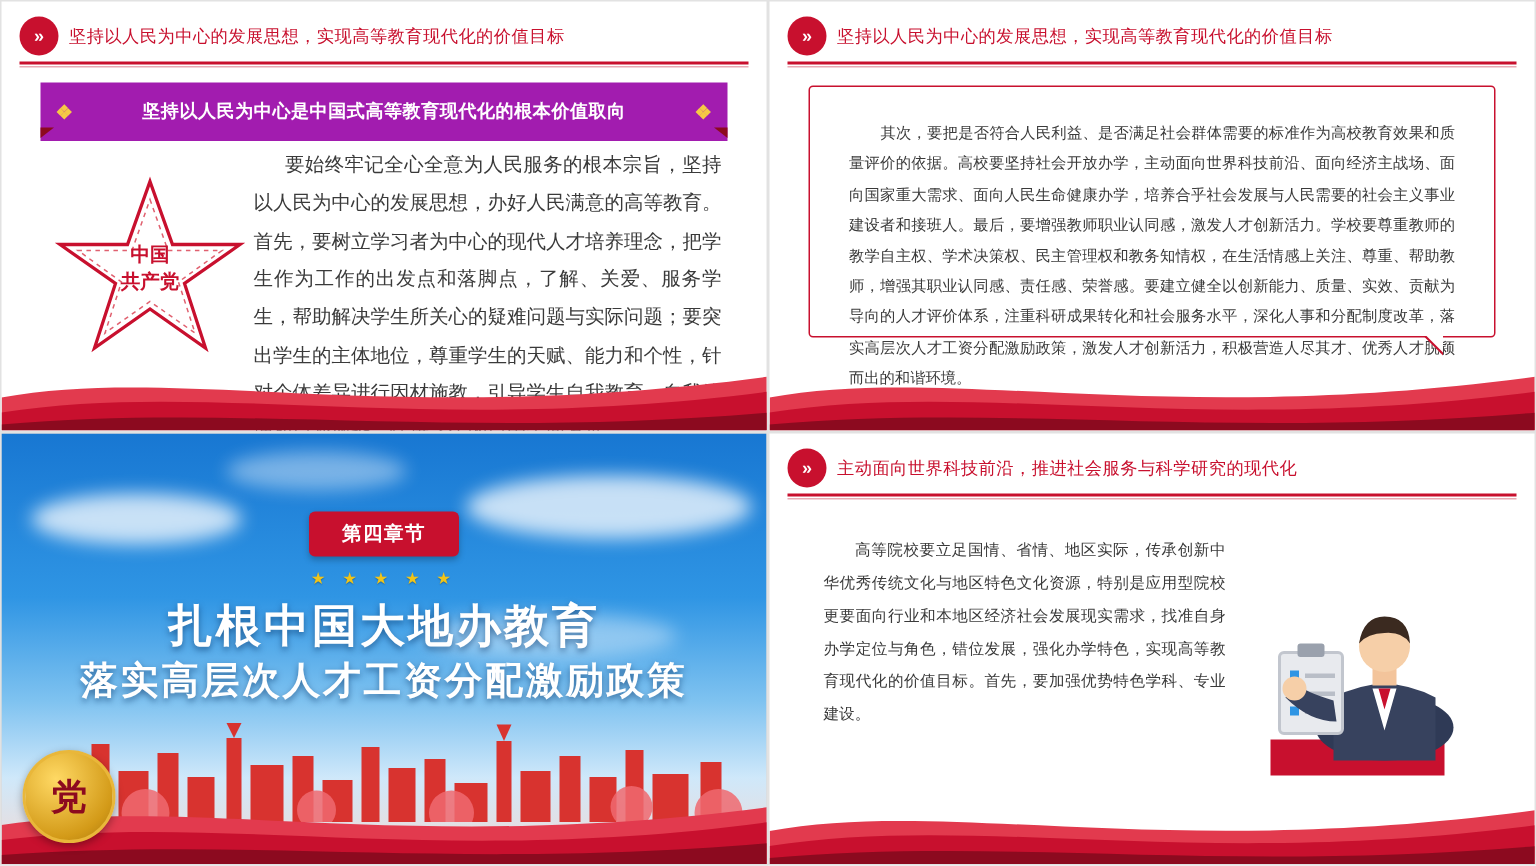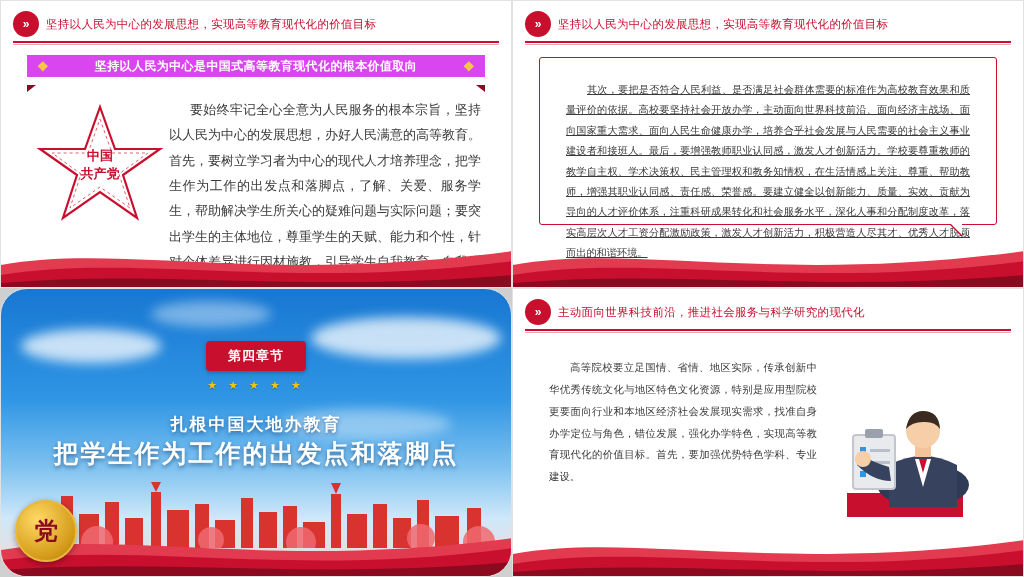--- a/index.html
+++ b/index.html
@@ -47,39 +47,39 @@
     position: absolute; left: 12px; right: 12px; top: 40px;
     height: 2px; background: #c8102e;
   }
   .hdr-rule::after{
     content:""; position:absolute; left:0; right:0; top:3px;
     height:1px; background:#e8a9b3;
   }
 
   
   .s1-ribbon {
-    position: absolute; left: 26px; right: 26px; top: 54px; height: 22px;
-    background: #d946ef;
+    position: absolute; left: 26px; right: 26px; top: 54px; height: 39px;
+    background: #a21caf;
     display: flex; align-items: center; justify-content: center;
     color: #fff; font-size: 12px; font-weight: bold; letter-spacing: .4px;
   }
   .s1-ribbon::before, .s1-ribbon::after {
     content: "❖"; color: #f6c945; font-size: 13px; position: absolute;
   }
   .s1-ribbon::before { left: 10px; }
   .s1-ribbon::after { right: 10px; }
   .s1-ribbon .tail-l, .s1-ribbon .tail-r {
     position: absolute; top: 30px; width: 0; height: 0;
     border-top: 7px solid #8c0a1f;
   }
   .s1-ribbon .tail-l { left: 0; border-right: 9px solid transparent; }
   .s1-ribbon .tail-r { right: 0; border-left: 9px solid transparent; }
 
   .s1-star-wrap {
-    position: absolute; left: 34px; top: 100px;
+    position: absolute; left: 34px; top: 114px;
     width: 130px; height: 130px;
   }
   .s1-body {
     position: absolute; left: 168px; right: 30px; top: 96px;
     font-size: 13px; line-height: 1.95; color: #3a3a3a;
     text-align: justify; text-indent: 21px;
   }
 
   
   .s2-card {
@@ -93,46 +93,46 @@
     border-left: 13px solid transparent;
     border-top: 13px solid #c8102e;
   }
   .s2-card .corner::after{
     content:""; position:absolute; left:-11px; top:-13px;
     border-left: 11px solid transparent;
     border-top: 11px solid #fff;
   }
   .s2-body {
     font-size: 10.2px; line-height: 2.0; color: #3a3a3a;
-    text-align: justify; text-indent: 21px; text-decoration: underline;
-  }
-
-  
-  .s3 { background: linear-gradient(180deg,#1877d2 0%, #2f95e4 38%, #7ec2f0 62%, #cfe8fa 80%, #f3d9d2 100%); border-radius: 27px; }
+    text-align: justify; text-indent: 21px;
+  }
+
+  
+  .s3 { background: linear-gradient(180deg,#1877d2 0%, #2f95e4 38%, #7ec2f0 62%, #cfe8fa 80%, #f3d9d2 100%); }
   .cloud {
     position: absolute; border-radius: 50%; background: rgba(255,255,255,.75);
     filter: blur(6px);
   }
   .s3-tag {
     position: absolute; left: 50%; transform: translateX(-50%); top: 52px;
     background: #c8102e; color: #fff; font-size: 13px; font-weight: bold;
     padding: 6px 22px; border-radius: 4px; letter-spacing: 1px;
     box-shadow: 0 2px 4px rgba(0,0,0,.25);
   }
   .s3-stars {
     position: absolute; left: 50%; transform: translateX(-50%); top: 90px;
     color: #f0c419; font-size: 11px; letter-spacing: 4px;
     text-shadow: 0 1px 1px rgba(0,0,0,.3);
   }
   .s3-t1, .s3-t2 {
     position: absolute; left: 0; right: 0; text-align: center;
     color: #fff; font-weight: bold; letter-spacing: 2px;
     text-shadow: 0 2px 4px rgba(0,40,90,.55);
   }
-  .s3-t1 { top: 108px; font-size: 17px; margin-top: 16px; }
+  .s3-t1 { top: 108px; font-size: 30px; }
   .s3-t2 { top: 148px; font-size: 25px; }
   .s3-city {
     position: absolute; left: 0; right: 0; bottom: 28px; height: 70px;
   }
   .s3-wave {
     position: absolute; left: 0; right: 0; bottom: 0; height: 46px;
   }
   .s3-emblem {
     position: absolute; left: 14px; bottom: 14px; width: 62px; height: 62px;
     border-radius: 50%;
@@ -213,21 +213,21 @@
 
   <div class="slide s3">
     <div class="cloud" style="left:20px;top:40px;width:140px;height:34px;"></div>
     <div class="cloud" style="right:10px;top:28px;width:190px;height:42px;"></div>
     <div class="cloud" style="left:150px;top:12px;width:120px;height:26px;opacity:.55;"></div>
     <div class="cloud" style="right:60px;top:120px;width:170px;height:30px;opacity:.5;"></div>
 
     <div class="s3-tag">第四章节</div>
     <div class="s3-stars">★ ★ ★ ★ ★</div>
     <div class="s3-t1">扎根中国大地办教育</div>
-    <div class="s3-t2">把学生作为工作的出发点和落脚点</div>
+    <div class="s3-t2">落实高层次人才工资分配激励政策</div>
 
     <svg class="s3-city" viewBox="0 0 512 70" preserveAspectRatio="none">
       <g fill="#d8332f">
         <rect x="40" y="30" width="16" height="40"></rect>
           <rect x="60" y="18" width="12" height="52"></rect>
         <rect x="78" y="36" width="20" height="34"></rect>
           <rect x="104" y="24" width="14" height="46"></rect>
         <rect x="124" y="40" width="18" height="30"></rect>
           <rect x="150" y="14" width="10" height="56"></rect>
         <rect x="166" y="32" width="22" height="38"></rect>

